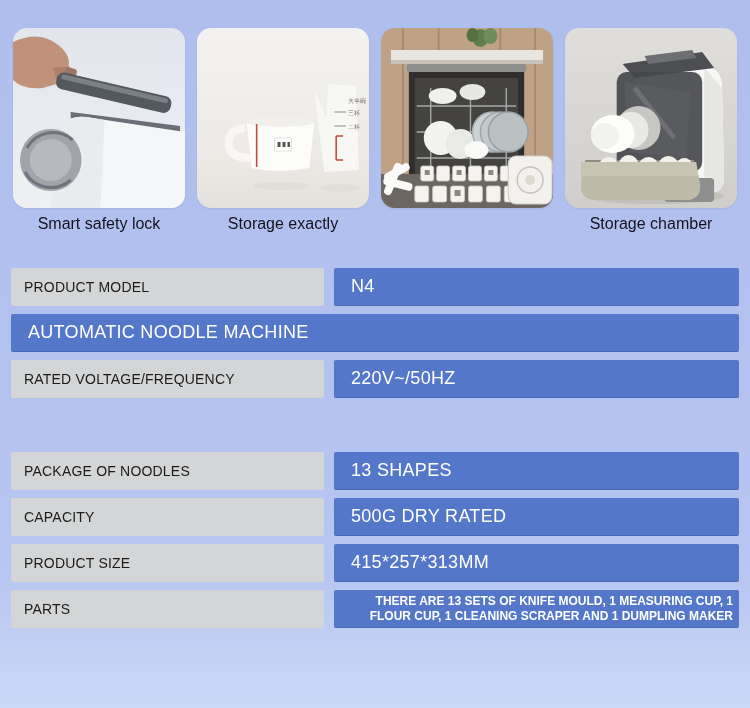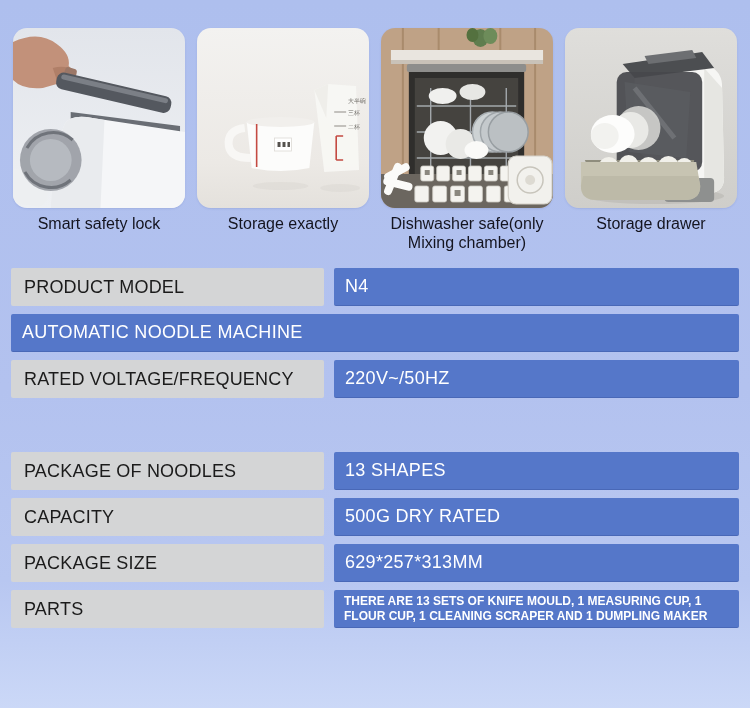--- a/index.html
+++ b/index.html
@@ -17,32 +17,32 @@
   }
   .card svg{display:block;width:100%;height:100%;}
   .caption{
     margin-top:6px;text-align:center;font-size:16px;line-height:19px;
     color:#14141f;min-height:44px;
   }
   .spec{margin:10px 11px 0 11px;}
   .spec-row{display:flex;gap:10px;height:38px;margin-bottom:8px;}
   .spec-label{
     flex:none;width:300px;background:#d4d5d6;color:#1b1b1b;
-    font-size:18px;letter-spacing:.2px;display:flex;align-items:center;
+    font-size:14px;letter-spacing:.2px;display:flex;align-items:center;
     padding-left:13px;border-radius:2px;white-space:nowrap;
   }
   .spec-value{
     flex:1;background:#5577c9;color:#ffffff;
     font-size:18px;letter-spacing:.3px;display:flex;align-items:center;
-    padding-left:11px;border-radius:2px;
+    padding-left:17px;border-radius:2px;
     border-bottom:1px solid rgba(40,60,130,.25);box-sizing:border-box;
   }
   .spec-row.parts .spec-value{
     font-size:12px;line-height:15px;letter-spacing:0;
-    padding-left:10px;padding-right:6px;font-weight:600;
+    padding-left:10px;padding-right:6px;font-weight:600;text-align:right;
   }
 </style>
 </head>
 <body>
 
 <div class="features">
 
   <div class="feature">
     <div class="card">
       <svg viewBox="0 0 173 180" preserveAspectRatio="none">
@@ -197,21 +197,20 @@
           <rect x="8" y="134" width="8" height="34" rx="4" transform="rotate(22 12 151)"></rect>
         </g>
 
         <g>
           <rect x="128" y="128" width="44" height="48" rx="8" fill="#f2f1ed" stroke="#d3d0c8" stroke-width="1.2"></rect>
           <circle cx="150" cy="152" r="13" fill="none" stroke="#c8c5bc" stroke-width="1.5"></circle>
           <circle cx="150" cy="152" r="5" fill="#dddad2"></circle>
         </g>
       </svg>
     </div>
-    <div class="caption">Dishwasher safe(only Mixing chamber)</div>
   </div>
 
   <div class="feature">
     <div class="card">
       <svg viewBox="0 0 173 180" preserveAspectRatio="none">
         <defs>
           <linearGradient id="g4" x1="0" y1="0" x2="0" y2="1">
             <stop offset="0" stop-color="#dfdedb"></stop>
               <stop offset="1" stop-color="#cfceca"></stop>
           </linearGradient>
@@ -242,21 +241,21 @@
               <ellipse cx="64" cy="137" rx="10" ry="10"></ellipse>
             <ellipse cx="84" cy="138" rx="10" ry="9"></ellipse>
               <ellipse cx="104" cy="137" rx="10" ry="9"></ellipse>
             <ellipse cx="120" cy="138" rx="8" ry="8"></ellipse>
           </g>
           <path d="M16,134 L132,134 L136,158 Q136,172 120,172 L32,172 Q16,172 16,158 Z" fill="#c7c4b2"></path>
           <path d="M16,158 Q16,172 32,172 L120,172 Q136,172 136,158 L134,148 L18,148 Z" fill="#bdbaa8"></path>
         </g>
       </svg>
     </div>
-    <div class="caption">Storage drawer</div>
+    <div class="caption">Storage chamber</div>
   </div>
 </div>
 
 <div class="spec">
   <div class="spec-row">
     <div class="spec-label">PRODUCT MODEL</div>
     <div class="spec-value">N4</div>
   </div>
   <div class="spec-row">
     <div class="spec-value">AUTOMATIC NOODLE MACHINE</div>
@@ -269,20 +268,20 @@
   </div>
   <div class="spec-row">
     <div class="spec-label">PACKAGE OF NOODLES</div>
     <div class="spec-value">13 SHAPES</div>
   </div>
   <div class="spec-row">
     <div class="spec-label">CAPACITY</div>
     <div class="spec-value">500G DRY RATED</div>
   </div>
   <div class="spec-row">
-    <div class="spec-label">PACKAGE SIZE</div>
-    <div class="spec-value">629*257*313MM</div>
+    <div class="spec-label">PRODUCT SIZE</div>
+    <div class="spec-value">415*257*313MM</div>
   </div>
   <div class="spec-row parts">
     <div class="spec-label">PARTS</div>
     <div class="spec-value">THERE ARE 13 SETS OF KNIFE MOULD, 1 MEASURING CUP, 1 FLOUR CUP, 1 CLEANING SCRAPER AND 1 DUMPLING MAKER</div>
   </div>
 </div>
 
 </body></html>

